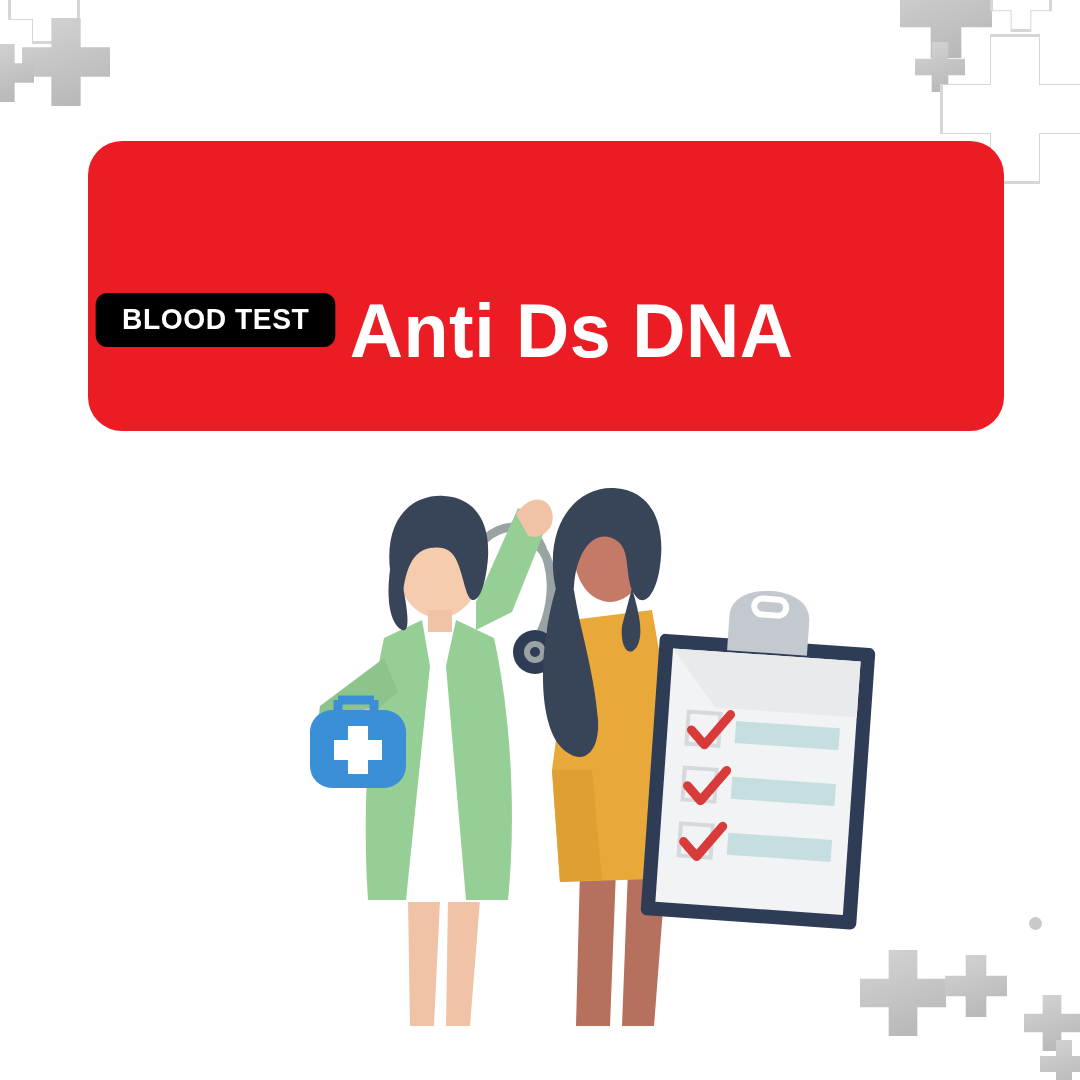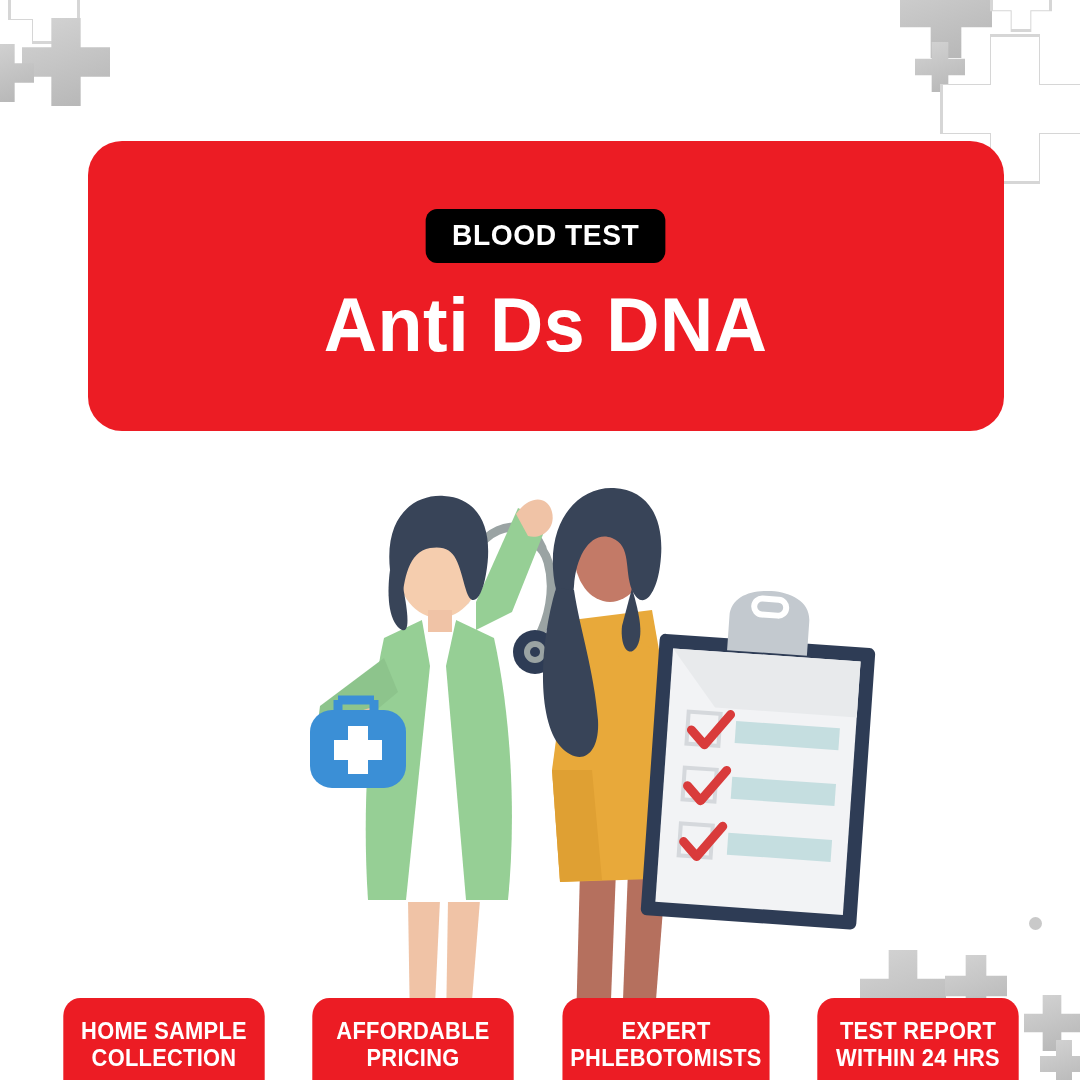--- a/index.html
+++ b/index.html
@@ -69,21 +69,21 @@
   
   .banner {
     position: absolute;
     left: 88px;
     top: 141px;
     width: 916px;
     height: 290px;
     background: #ec1c24;
     border-radius: 34px;
     display: flex;
-    flex-direction: column;
+    flex-direction: row;
     align-items: center;
     justify-content: flex-start;
     padding-top: 68px;
     box-sizing: border-box;
   }
   .badge-chip {
     background: #000000;
     color: #ffffff;
     border-radius: 12px;
     padding: 11px 28px 13px;
@@ -286,32 +286,14 @@
           <g>
             <rect x="404" y="356" width="32" height="32" fill="none" stroke="#d5d8dc" stroke-width="4"></rect>
             <path d="M408,374 L422,388 L446,356" fill="none" stroke="#d93b3b" stroke-width="9" stroke-linecap="round" stroke-linejoin="round"></path>
             <rect x="452" y="362" width="104" height="22" fill="#c5dee0"></rect>
           </g>
         </g>
       </g>
     </svg>
   </div>
 
-  <div class="features">
-    <div class="feature" style="left:58px; width:212px;">
-      <span>HOME SAMPLE</span>
-      <span>COLLECTION</span>
-    </div>
-    <div class="feature" style="left:307px; width:212px;">
-      <span>AFFORDABLE</span>
-      <span>PRICING</span>
-    </div>
-    <div class="feature" style="left:557px; width:218px;">
-      <span>EXPERT</span>
-      <span>PHLEBOTOMISTS</span>
-    </div>
-    <div class="feature" style="left:812px; width:212px;">
-      <span>TEST REPORT</span>
-      <span>WITHIN 24 HRS</span>
-    </div>
-  </div>
 
 </div>
 
 </body></html>

